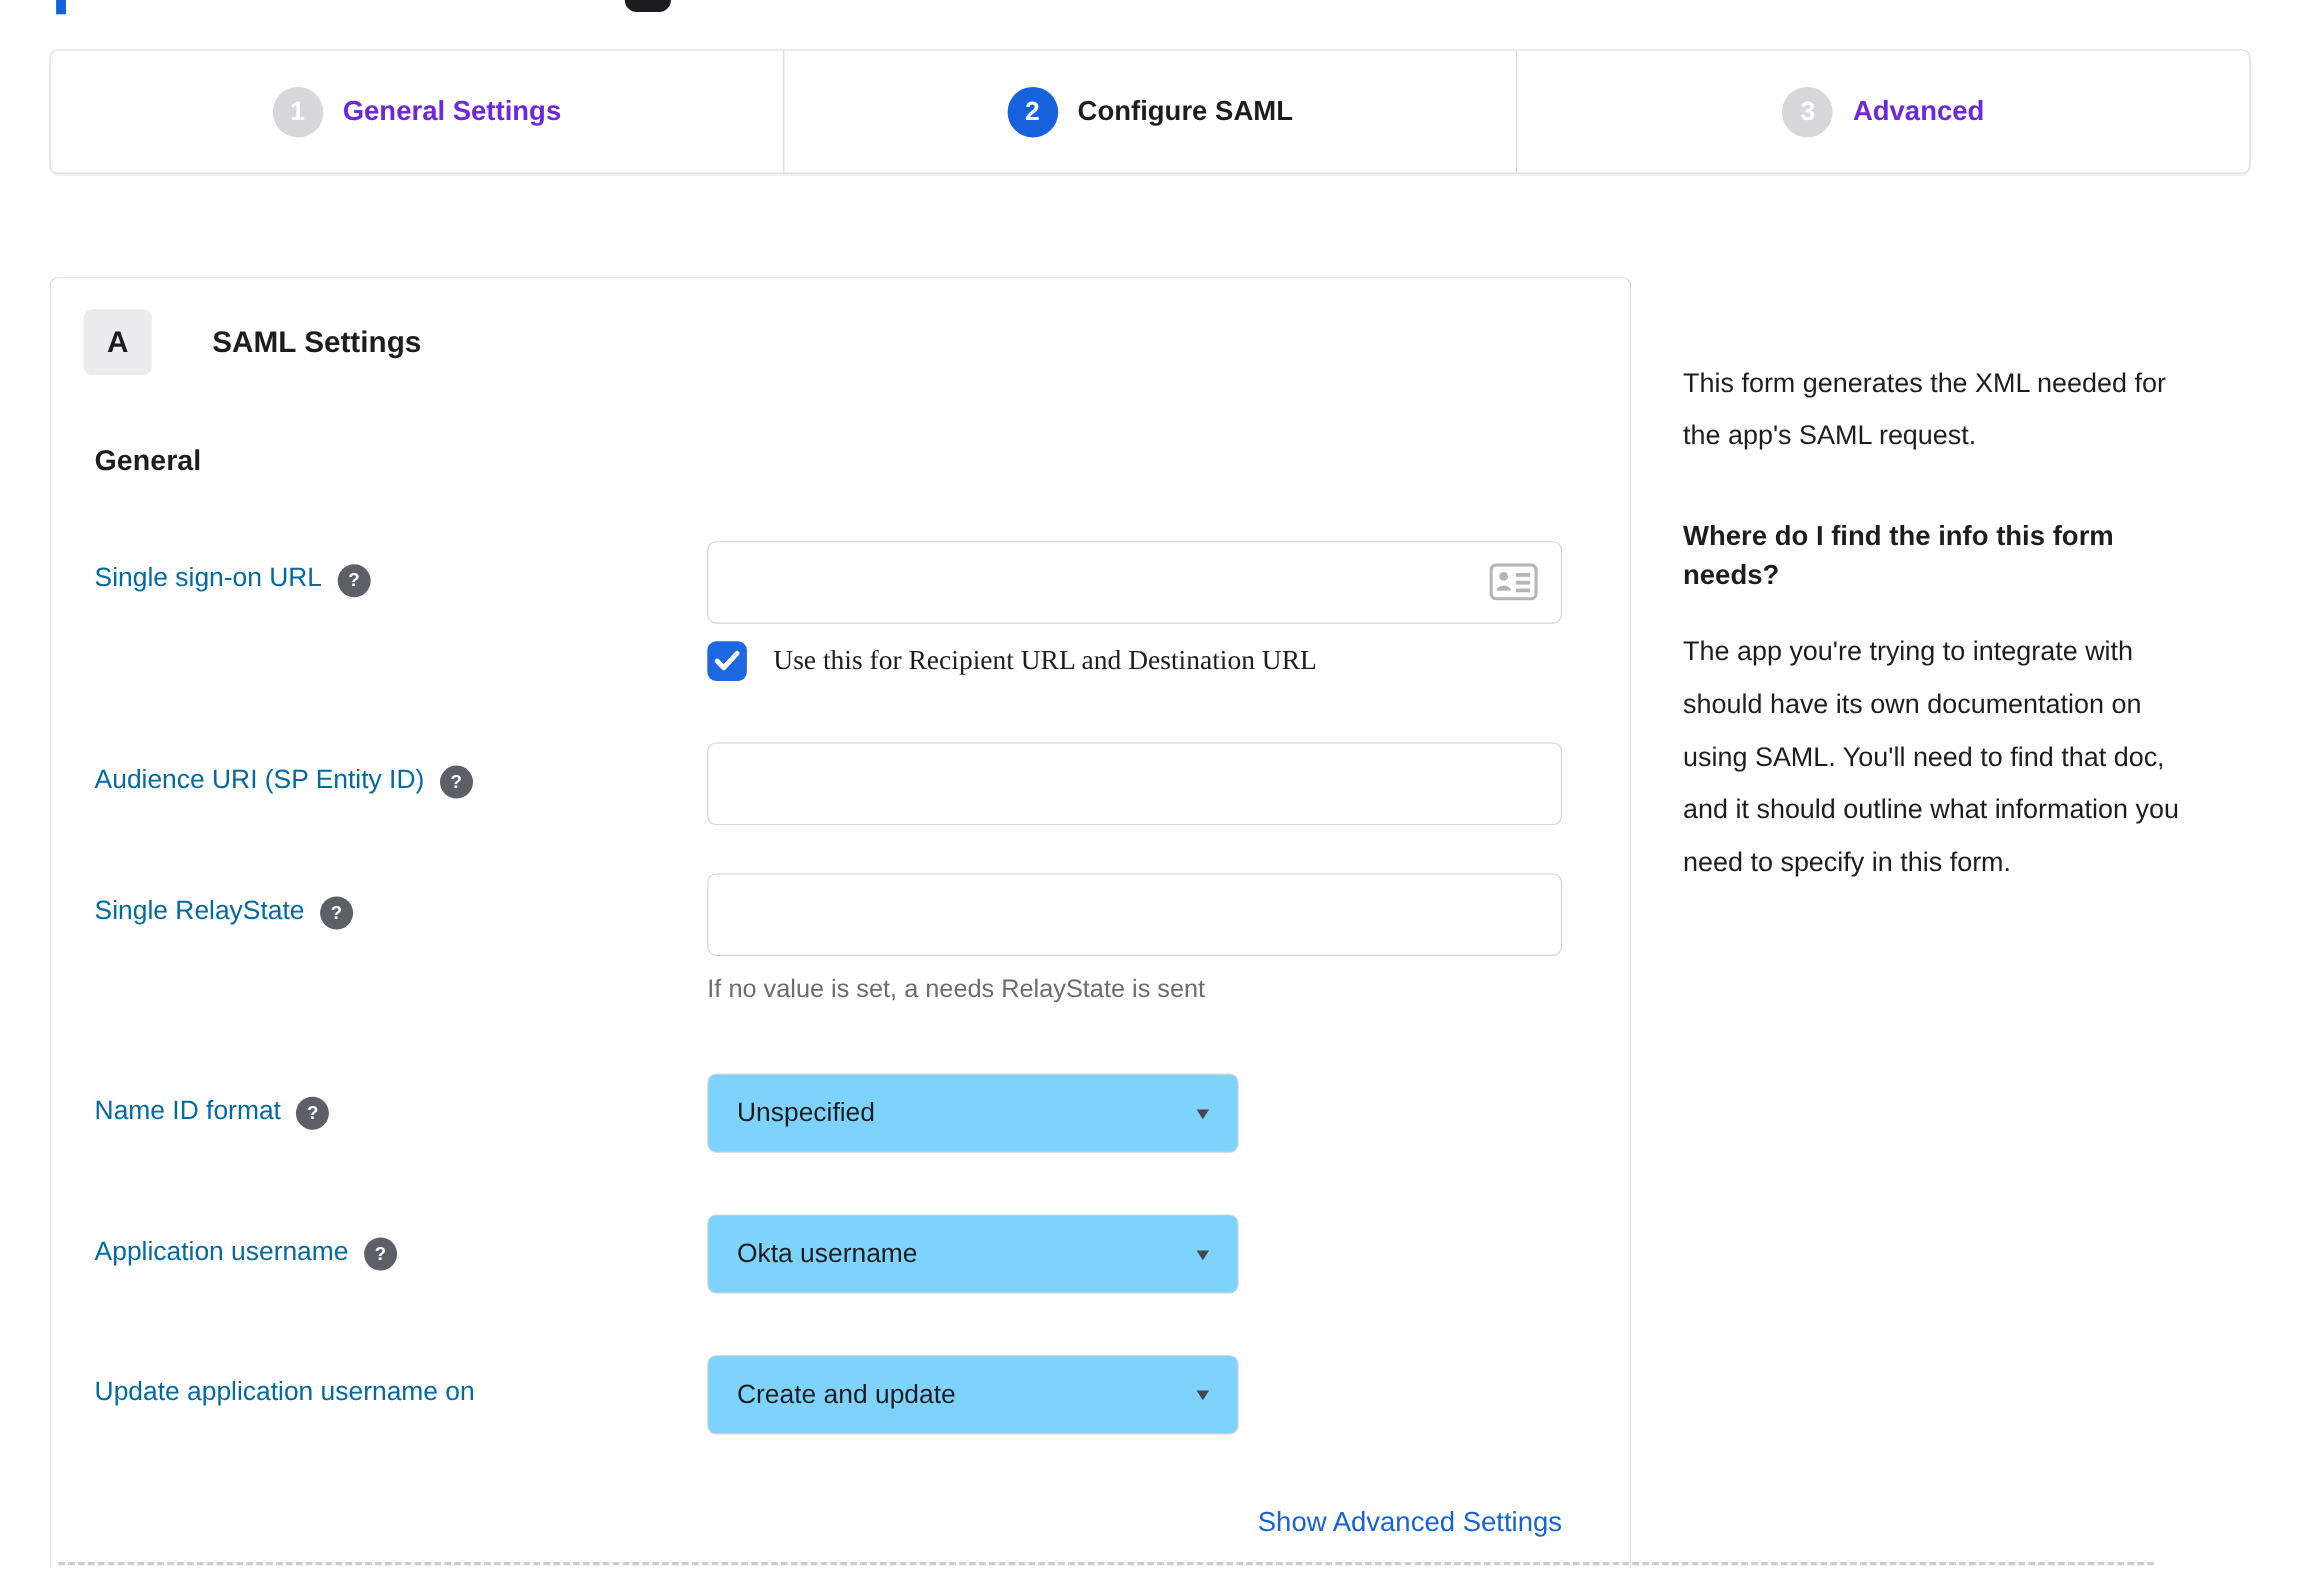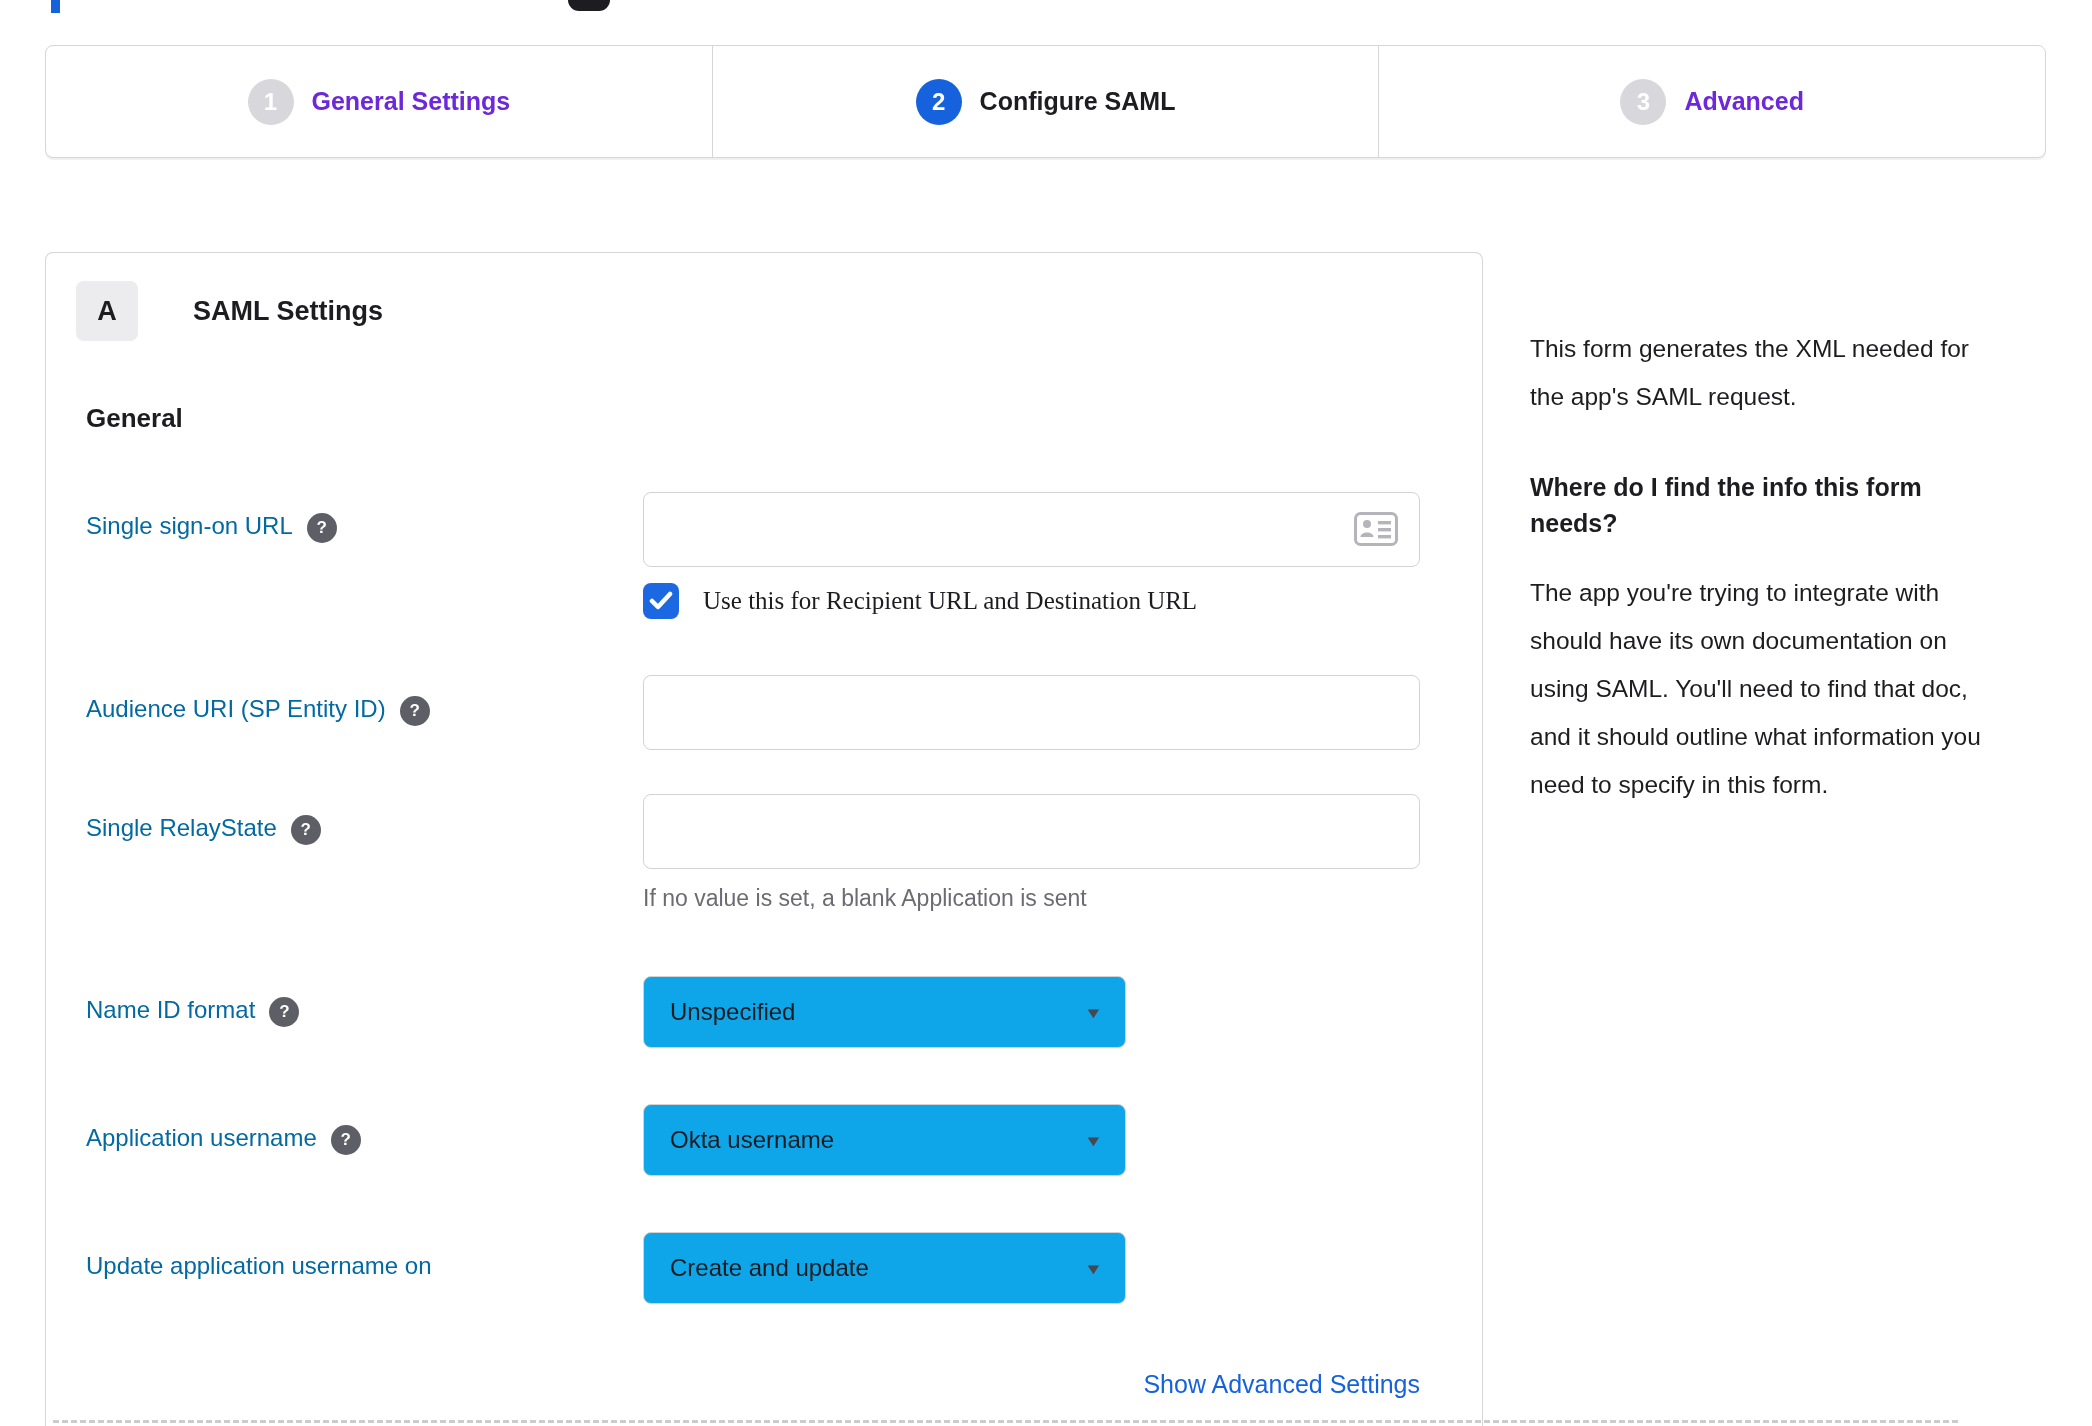--- a/index.html
+++ b/index.html
@@ -51,21 +51,21 @@
   .card-icon { position: absolute; right: 22px; top: 20px; }
 
   .checkbox-row { display: flex; align-items: center; gap: 24px; margin-top: 16px; font-family: Liberation Serif, serif; }
   .checkbox { width: 36px; height: 36px; background: #1c68e3; border-radius: 8px;
               display: flex; align-items: center; justify-content: center; flex: none; }
   .checkbox-label { font-size: 25px; color: #1d1d21; }
 
   .hint { font-size: 23px; color: #6b6b74; margin-top: 16px; }
 
   .select { width: 483px; height: 72px; border: 1px solid #d2d2d7; border-radius: 8px;
-            background: #0ea5e9; display: flex; align-items: center; justify-content: space-between;
+            background: #7dd3fc; display: flex; align-items: center; justify-content: space-between;
             padding: 0 24px 0 26px; cursor: pointer; }
   .select-value { font-size: 24px; color: #1d1d21; }
   .select-caret { font-size: 15px; color: #47474f; transform: scaleX(1.3); }
 
   .row.sso { margin-bottom: 56px; }
   .row.relay { margin-bottom: 64px; }
   .row.select-row { margin-bottom: 56px; }
 
   .advanced { width: 1334px; text-align: right; margin-top: 66px; }
   .advanced a { font-size: 25px; font-weight: 500; color: #1662dd; text-decoration: none; }
@@ -149,21 +149,21 @@
       </div>
     </div>
 
     <div class="row relay">
       <div class="label-col">
         <span class="field-label">Single RelayState</span>
         <span class="help-dot">?</span>
       </div>
       <div class="field-col">
         <input class="text-input" type="text" value="" style="">
-        <div class="hint">If no value is set, a blank Application is sent</div>
+        <div class="hint">If no value is set, a needs RelayState is sent</div>
       </div>
     </div>
 
     <div class="row select-row">
       <div class="label-col">
         <span class="field-label">Name ID format</span>
         <span class="help-dot">?</span>
       </div>
       <div class="field-col">
         <div class="select">

